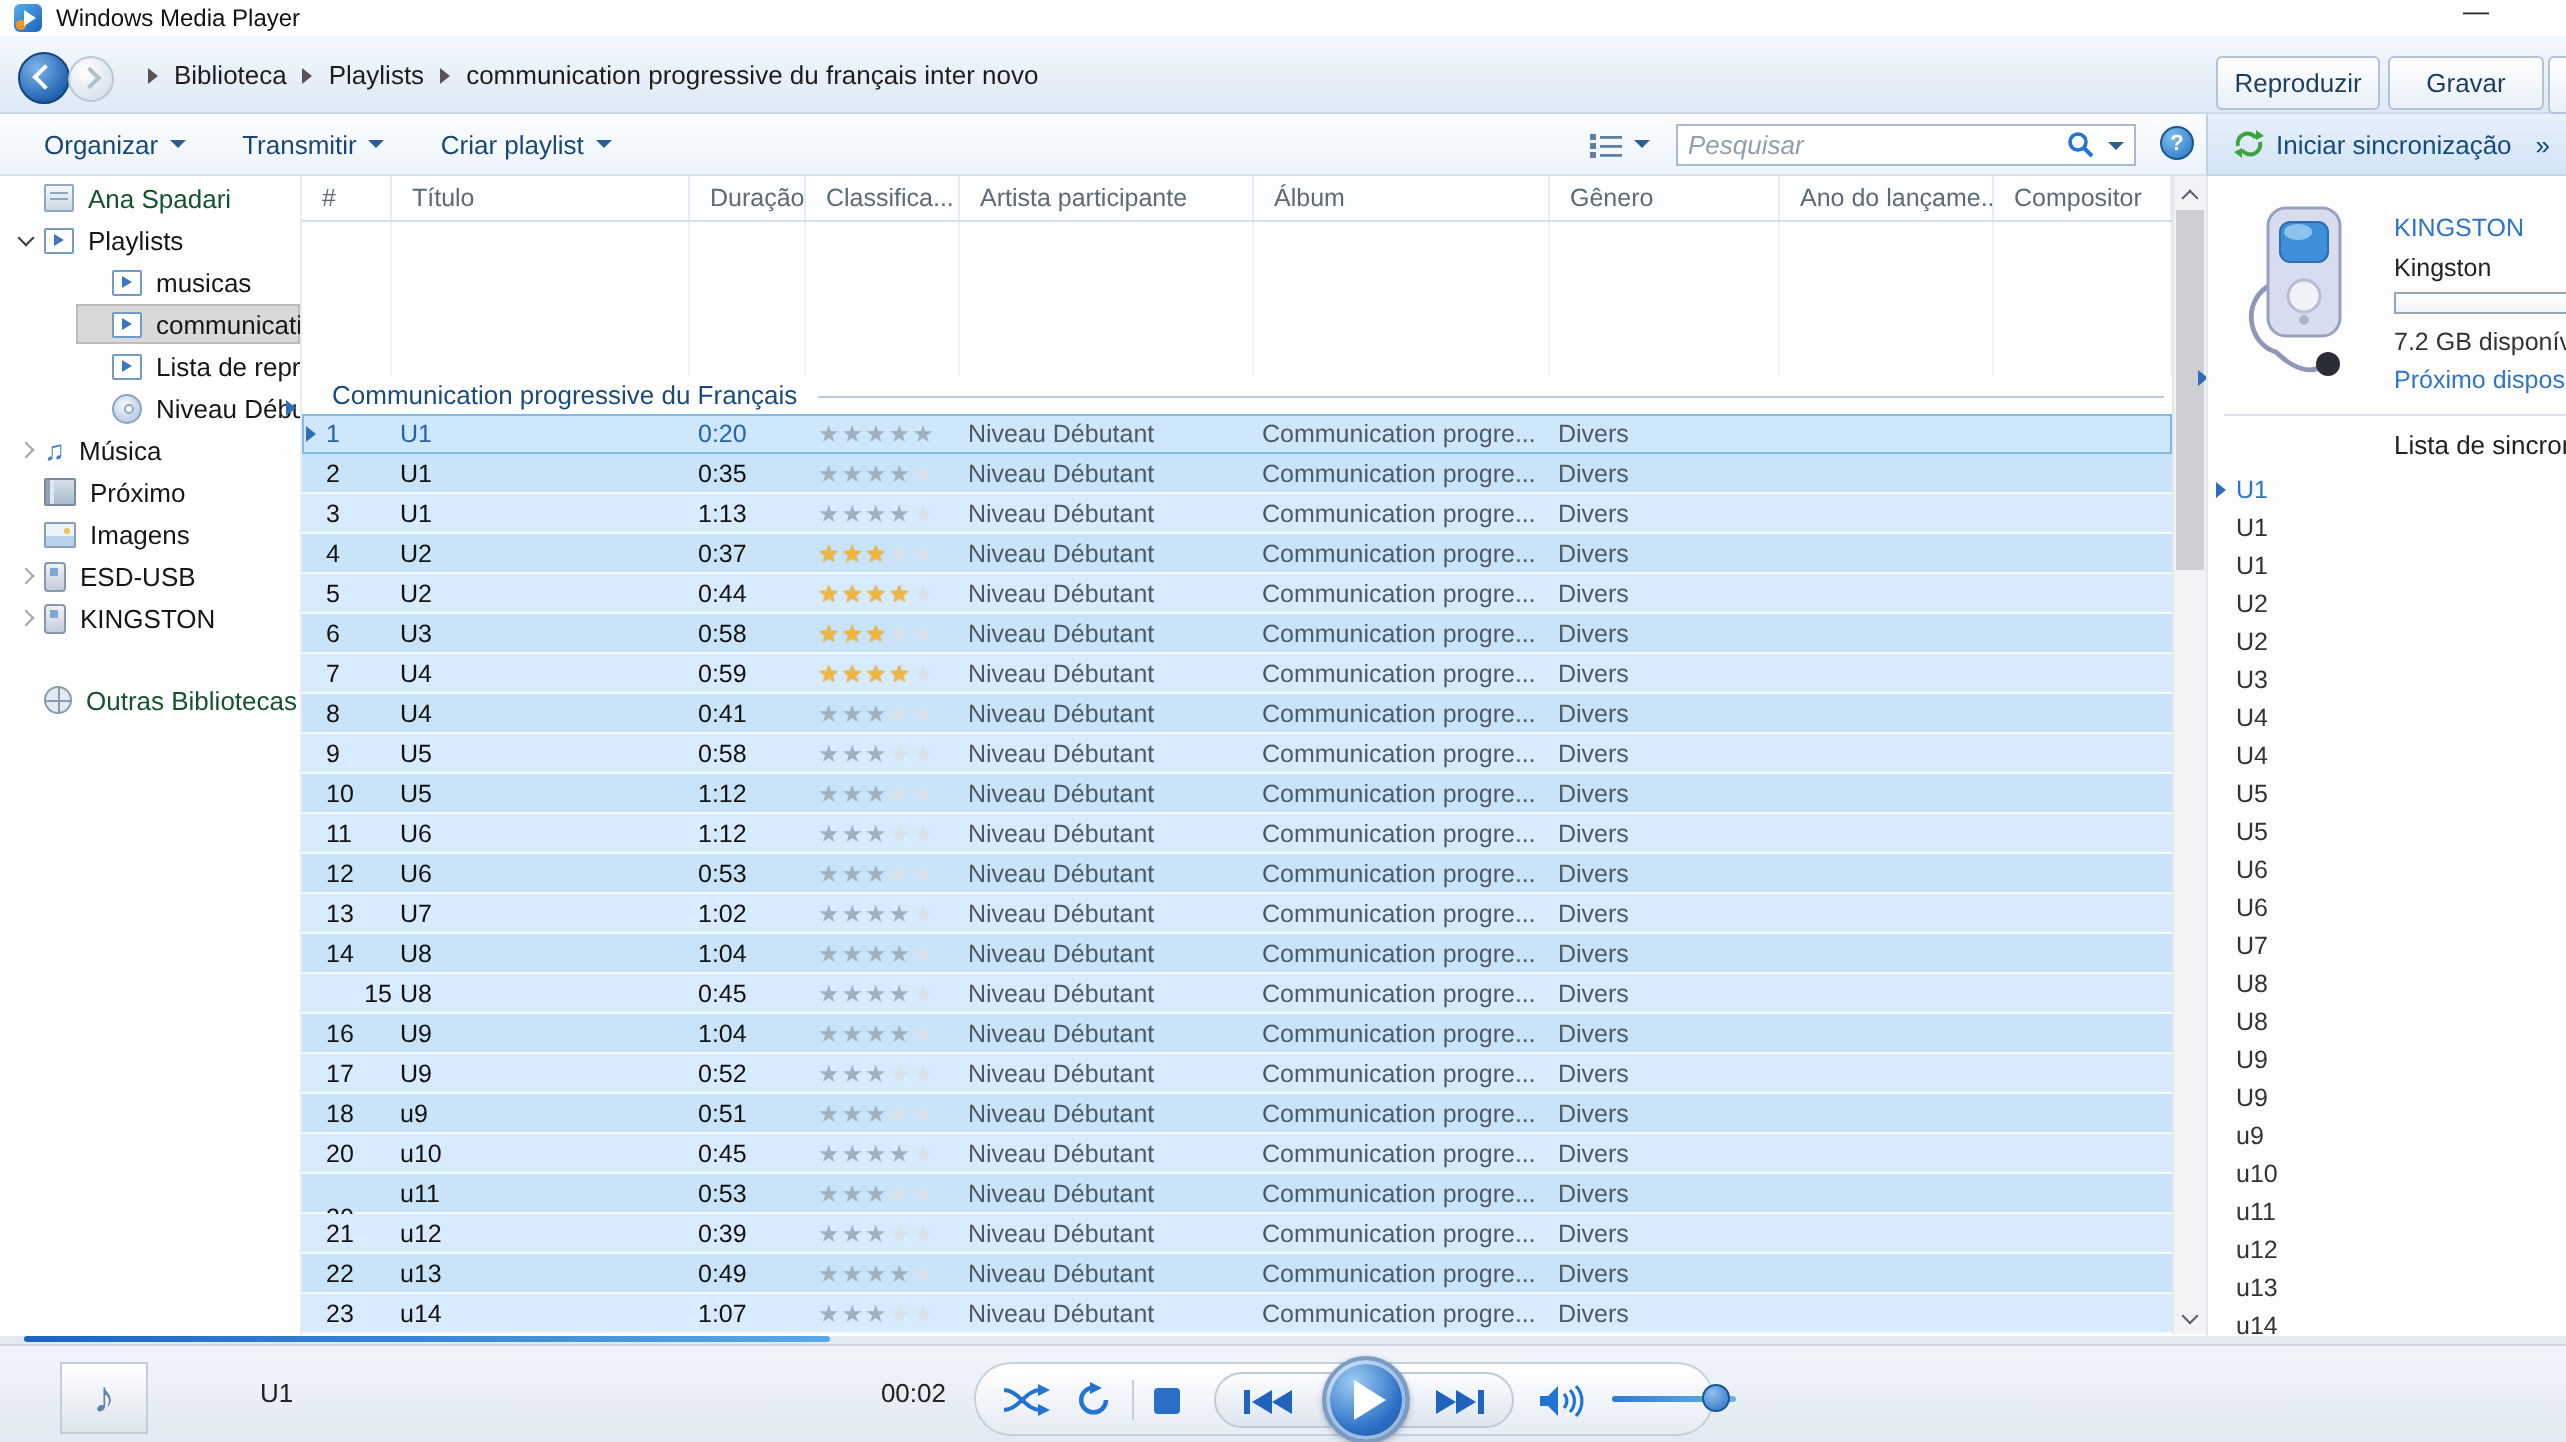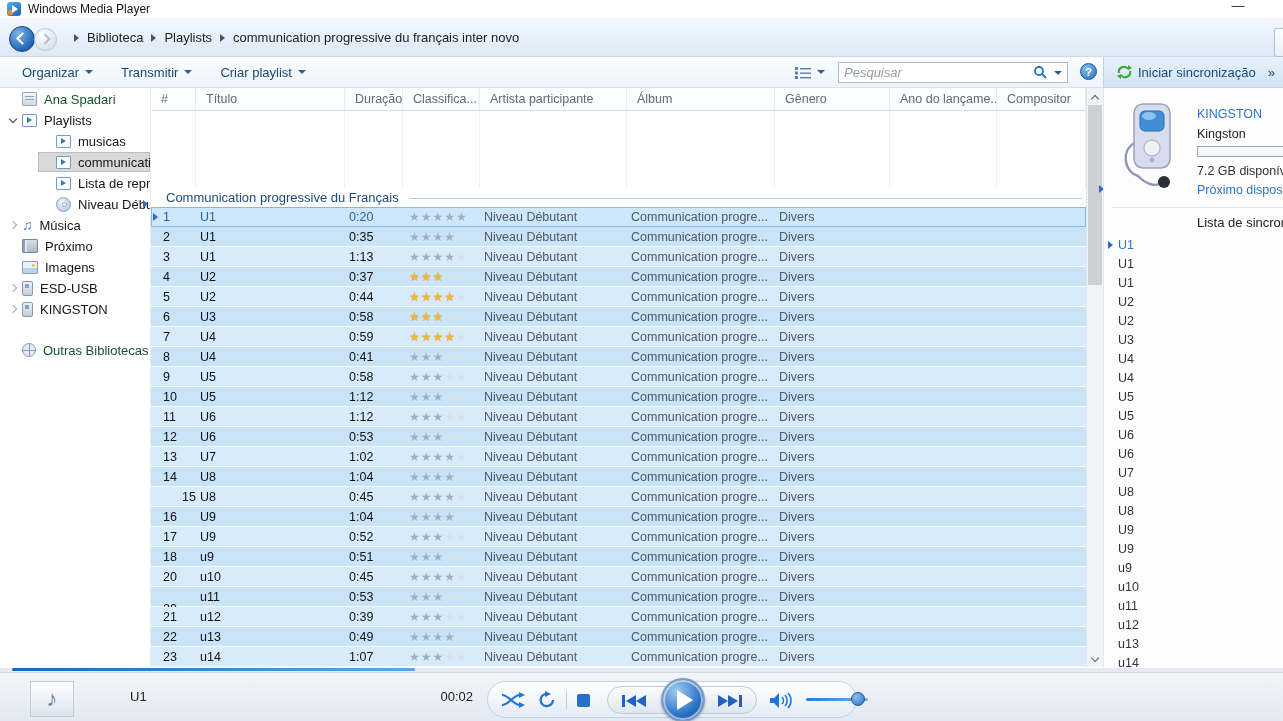--- a/index.html
+++ b/index.html
@@ -205,20 +205,24 @@
 <div class="navbar">
   <div class="back-btn"></div>
   <div class="fwd-btn"></div>
   <div class="breadcrumb">
       <span class="bc-sep"></span>
       <span>Biblioteca</span>
       <span class="bc-sep"></span>
       <span>Playlists</span>
       <span class="bc-sep"></span>
       <span>communication progressive du français inter novo</span>
+    </div>
+  <div class="tabs">
+      <div class="tab">Reproduzir</div>
+      <div class="tab">Gravar</div>
     </div>
   <div class="tab-sliver"></div>
 </div>
 
 <div class="toolbar">
   <div class="menus">
       <div class="menu">
         <span>Organizar</span>
         <span class="caret"></span>
       </div>

